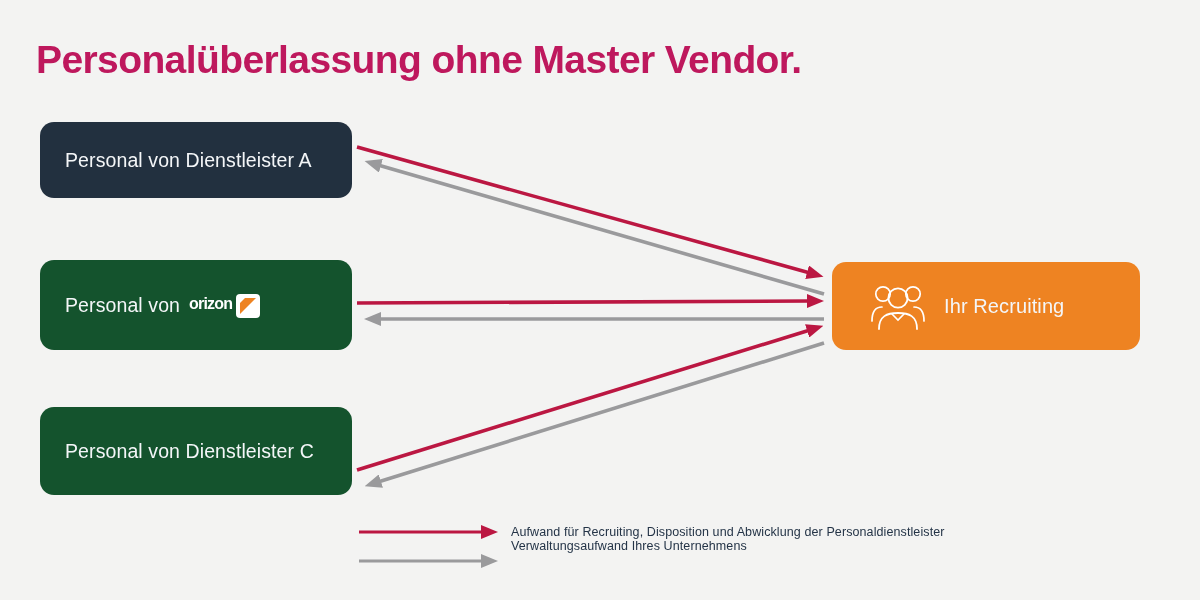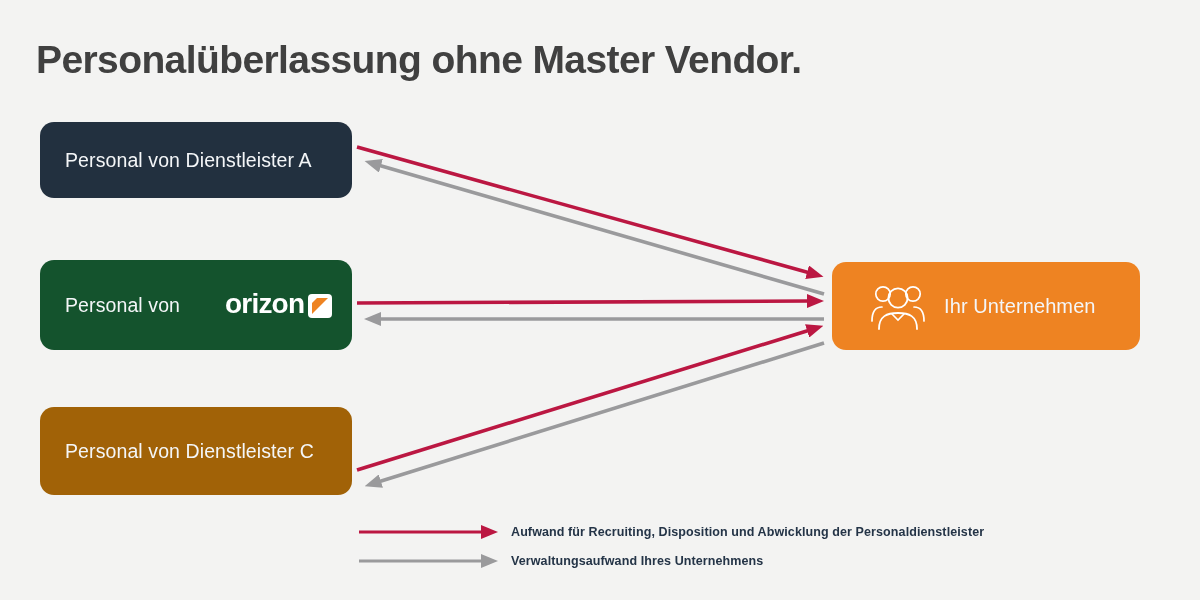--- a/index.html
+++ b/index.html
@@ -15,21 +15,21 @@
     height: 600px;
     background: #f3f3f2;
   }
   .page-title {
     position: absolute;
     left: 36px;
     top: 38px;
     font-size: 39px;
     font-weight: 700;
     letter-spacing: -0.6px;
-    color: #404040;
+    color: #be185d;
   }
   .node {
     position: absolute;
     border-radius: 14px;
     display: flex;
     align-items: center;
     padding-left: 25px;
     color: #f4f6f8;
     font-size: 19.5px;
     font-weight: 400;
@@ -38,41 +38,40 @@
   .node-a {
     left: 40px; top: 122px; width: 312px; height: 76px;
     background: #22303f;
   }
   .node-orizon {
     left: 40px; top: 260px; width: 312px; height: 90px;
     background: #14532d;
   }
   .node-c {
     left: 40px; top: 407px; width: 312px; height: 88px;
-    background: #a16207;
+    background: #14532d;
   }
   .node-company {
     left: 832px; top: 262px; width: 308px; height: 88px;
     background: #ee8322;
     padding-left: 38px;
   }
   .brand-wrap {
     display: flex;
     align-items: center;
     margin-left: 9px;
   }
   .brand-word {
-    font-size: 28px;
+    font-size: 16px;
     font-weight: 700;
     letter-spacing: -0.8px;
     color: #ffffff;
     line-height: 1;
     position: relative;
     top: -1px;
-    margin-left: 36px;
   }
   .brand-mark {
     margin-left: 4px;
     position: relative;
     top: 1px;
   }
   .company-label {
     margin-left: 18px;
     font-size: 20px;
   }
@@ -81,26 +80,26 @@
     left: 0; top: 0;
     width: 1200px;
     height: 600px;
     pointer-events: none;
   }
   .legend {
     position: absolute;
     left: 511px;
     color: #243447;
     font-size: 12.5px;
-    font-weight: 700;
+    font-weight: 400;
     letter-spacing: 0.1px;
     white-space: nowrap;
   }
   .legend-1 { top: 525px; }
-  .legend-2 { top: 554px; }
+  .legend-2 { top: 539px; }
 </style>
 </head>
 <body>
 
 <div class="stage">
 
   <h1 class="page-title">Personalüberlassung ohne Master Vendor.</h1>
 
   <div class="node node-a">
     <span>Personal von Dienstleister A</span>
@@ -126,21 +125,21 @@
       <g stroke="#ffffff" stroke-width="1.7" stroke-linecap="round" fill="none">
         <circle cx="13" cy="11" r="7.2"></circle>
         <circle cx="43" cy="11" r="7.2"></circle>
         <path d="M2,38 C2,27 6,24 12,24"></path>
         <path d="M54,38 C54,27 50,24 44,24"></path>
         <circle cx="28" cy="15" r="9.6" stroke-width="1.8"></circle>
         <path d="M9,46 C9,33 17,30 28,30 C39,30 47,33 47,46" stroke-width="1.8"></path>
         <path d="M22,31 L28,37 L34,31" stroke-width="1.6"></path>
       </g>
     </svg>
-    <span class="company-label">Ihr Unternehmen</span>
+    <span class="company-label">Ihr Recruiting</span>
   </div>
 
   <svg class="arrows-layer" viewBox="0 0 1200 600">
     <defs>
       <marker id="head-red" markerUnits="userSpaceOnUse" markerWidth="17" markerHeight="14" refX="3" refY="7" orient="auto">
         <path d="M0,0 L17,7 L0,14 Z" fill="#bb1742"></path>
       </marker>
       <marker id="head-gray" markerUnits="userSpaceOnUse" markerWidth="17" markerHeight="14" refX="3" refY="7" orient="auto">
         <path d="M0,0 L17,7 L0,14 Z" fill="#9a9a9c"></path>
       </marker>

